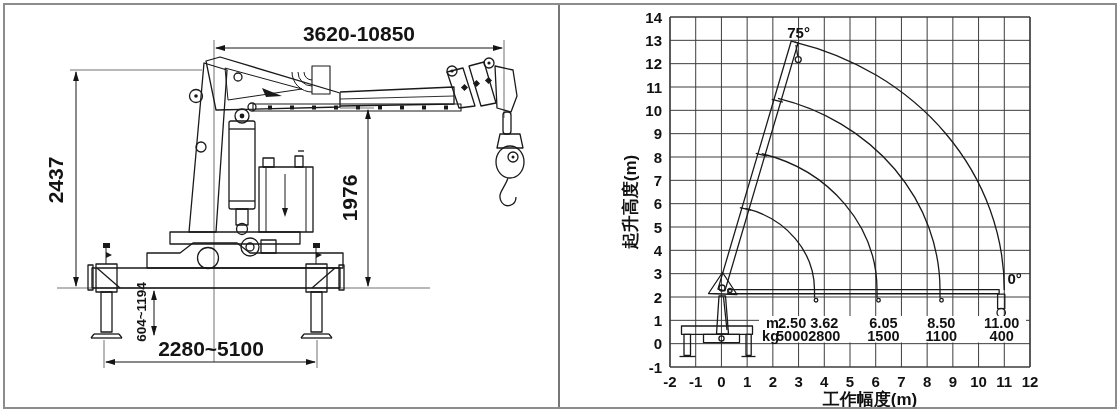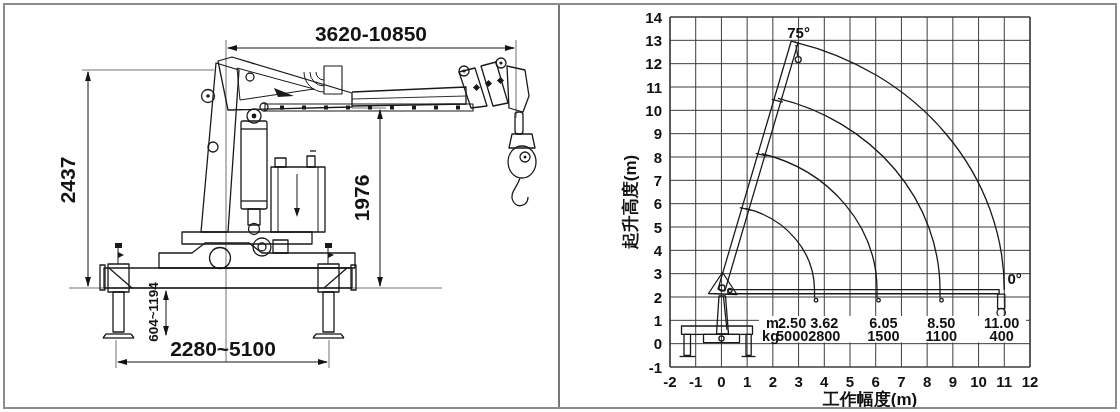--- a/index.html
+++ b/index.html
@@ -1,21 +1,21 @@
 <!DOCTYPE html>
 <html><head>
 <meta charset="utf-8">
 <style>
   html,body{margin:0;padding:0;background:#fff;}
   #stage{position:relative;width:1120px;height:412px;background:#fff;overflow:hidden;
          font-family:"Liberation Sans","DejaVu Sans",sans-serif;}
   .frame{position:absolute;inset:3px;border:2px solid #8c8c8c;pointer-events:none;}
   .divider{position:absolute;left:558px;top:5px;bottom:5px;width:2px;background:#777;}
   .panel{position:absolute;top:0;height:412px;}
-  #panel-left{left:12px;width:559px;}
+  #panel-left{left:0;width:559px;}
   #panel-right{left:560px;width:560px;}
   svg{display:block;}
   .dim{font:700 21px "Liberation Sans","DejaVu Sans",sans-serif;fill:#141414;}
   .dim-s{font:700 13.5px "Liberation Sans","DejaVu Sans",sans-serif;fill:#141414;}
   .tick{font:700 15px "Liberation Sans","DejaVu Sans",sans-serif;fill:#111;}
   .axis-title{font:700 17px "Liberation Sans","DejaVu Sans",sans-serif;fill:#111;}
   .ann{font:700 15px "Liberation Sans","DejaVu Sans",sans-serif;fill:#111;}
   .tbl{font:700 14.5px "Liberation Sans","DejaVu Sans",sans-serif;fill:#111;}
   .art{stroke:#1a1a1a;fill:none;stroke-width:1.3;stroke-linejoin:round;}
 </style>

